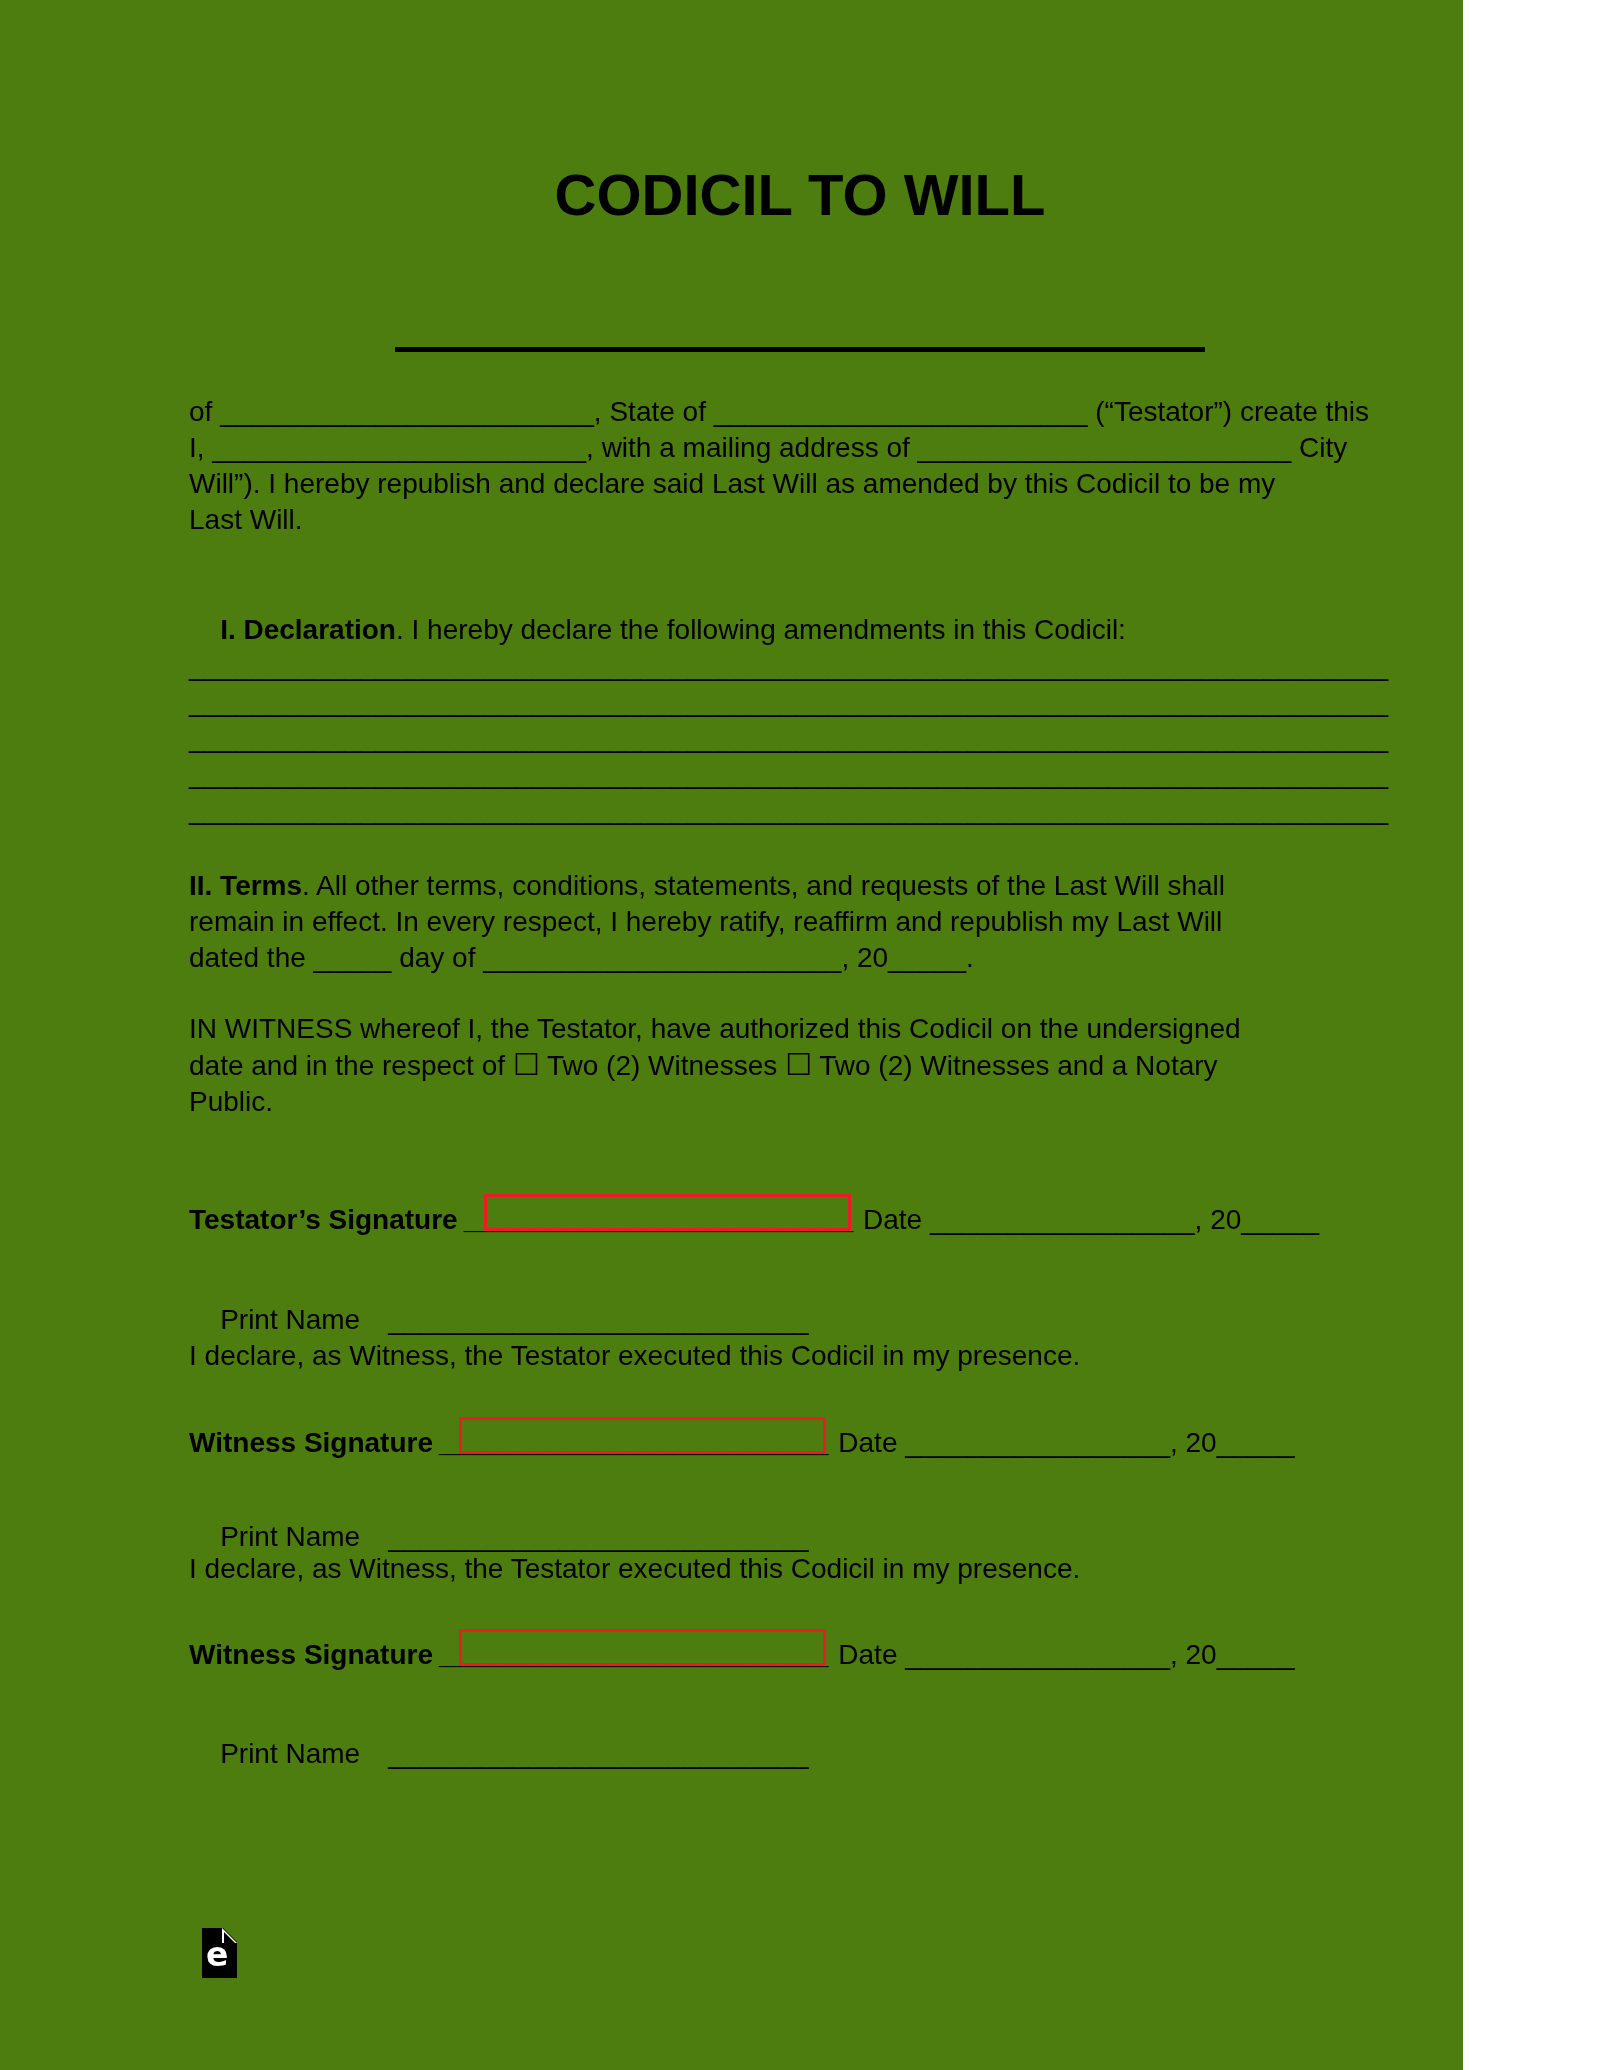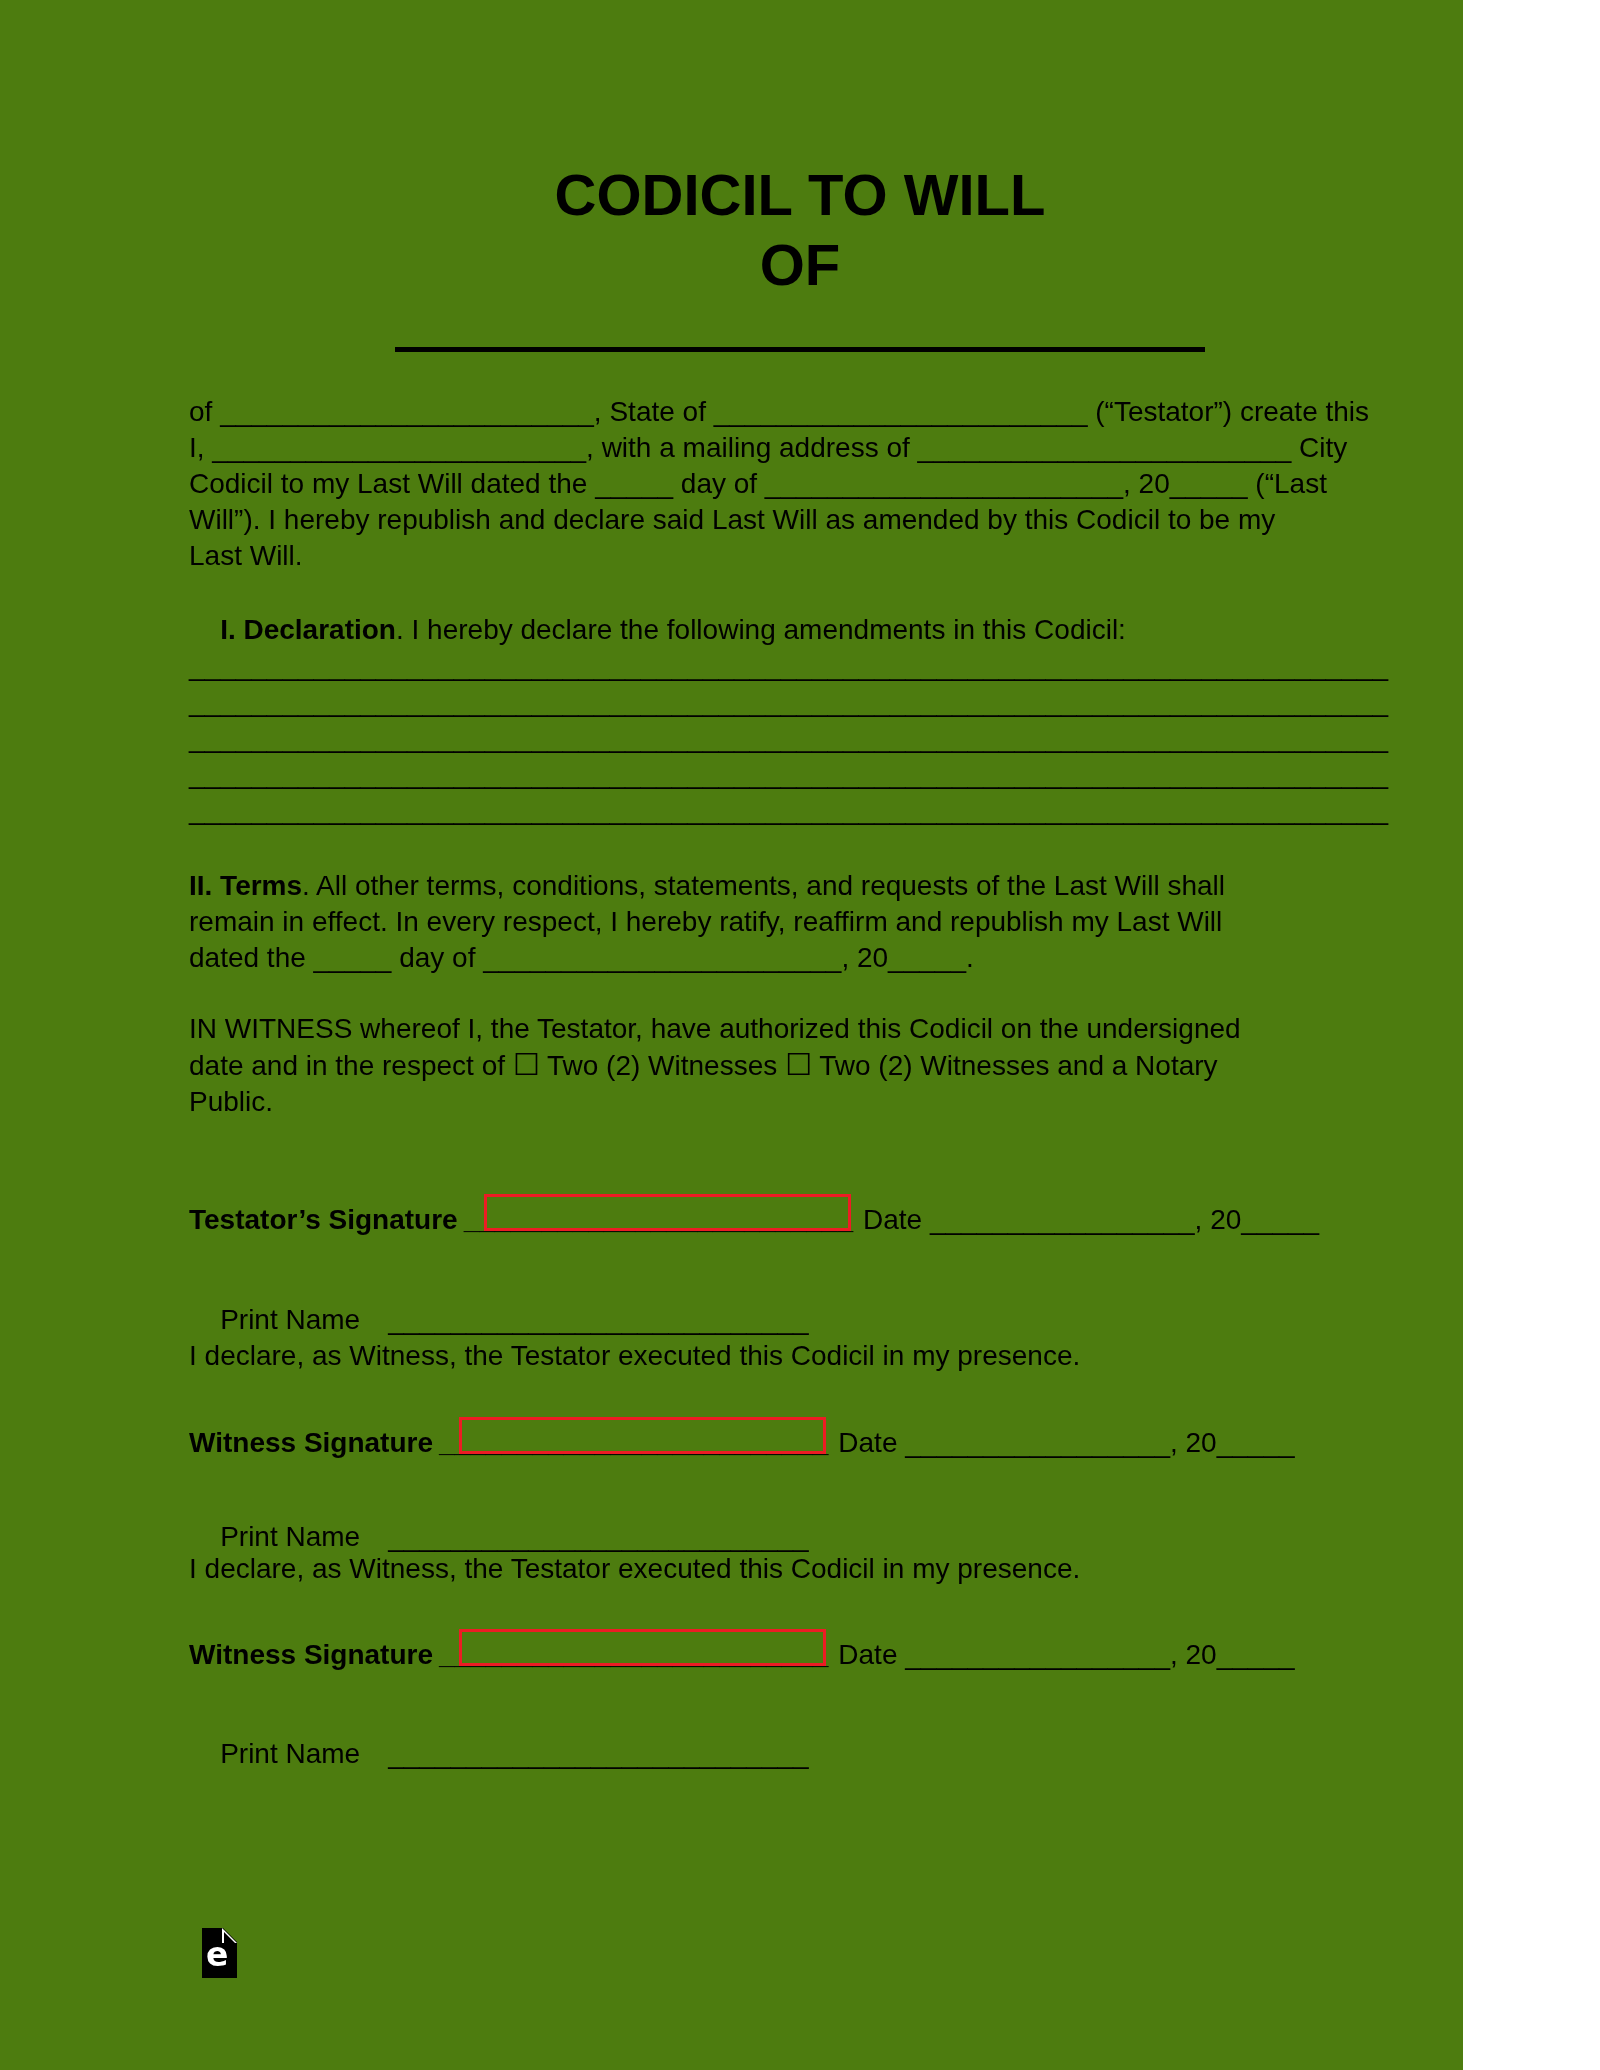--- a/index.html
+++ b/index.html
@@ -89,29 +89,27 @@
     line-height: 38px;
   }
 </style>
 </head>
 <body>
 
 <div class="page">
 
   <div class="doc-title">
     <div>CODICIL TO WILL</div>
-    <div>OF</div>
   </div>
 
   <div class="name-line"></div>
 
   <div class="abs" style="top: 394px;">
     <div class="line">of ________________________, State of ________________________ (“Testator”) create this</div>
     <div class="line">I, ________________________, with a mailing address of ________________________ City</div>
-    <div class="line">Codicil to my Last Will dated the _____ day of _______________________, 20_____ (“Last</div>
     <div class="line">Will”). I hereby republish and declare said Last Will as amended by this Codicil to be my</div>
     <div class="line">Last Will.</div>
   </div>
 
   <div class="abs line" style="top: 576px;">
     <span class="bold">I. Declaration</span><span>. I hereby declare the following amendments in this Codicil:</span>
   </div>
 
   <div class="abs" style="top: 648px;">
     <div class="line">_____________________________________________________________________________</div>

